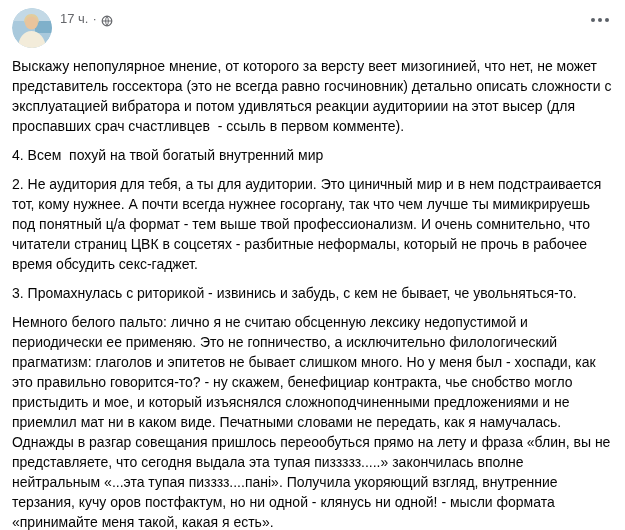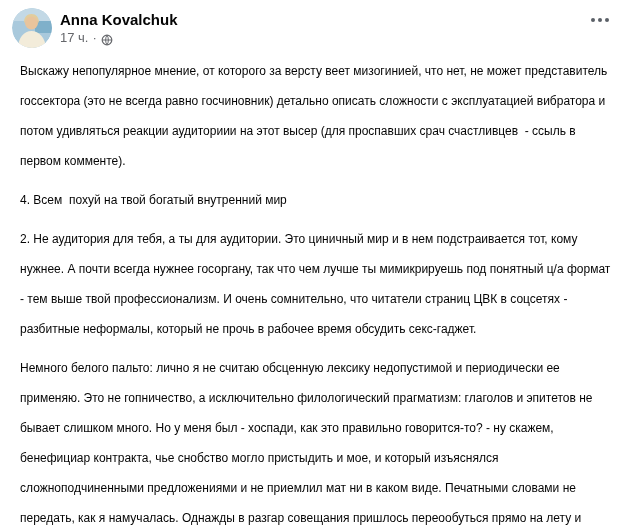--- a/index.html
+++ b/index.html
@@ -13,21 +13,21 @@
   .avatar{width:40px;height:40px;border-radius:50%;overflow:hidden;flex-shrink:0;cursor:pointer;}
   .meta{flex:1;padding-top:2px;}
   .author{font-size:15px;font-weight:700;color:#050505;line-height:19px;cursor:pointer;display:inline-block;}
   .subline{display:flex;align-items:flex-end;gap:4px;font-size:13px;color:#65676B;line-height:16px;margin-top:1px;}
   .timestamp{cursor:pointer;}
   .sep{color:#65676B;}
   .globe{display:inline-flex;align-items:center;}
   .more-btn{display:flex;gap:3px;align-items:center;padding:10px 4px;cursor:pointer;border-radius:50%;}
   .more-btn i{width:4px;height:4px;border-radius:50%;background:#5b6067;display:block;}
   .content p{
-    margin:0 0 9px 8px;font-size:12px;line-height:30px;color:#050505;
+    margin:0 0 9px 0;font-size:14px;line-height:20px;color:#050505;
     white-space:pre-wrap;word-wrap:break-word;
   }
   .content p:last-child{margin-bottom:0;}
 </style>
 </head>
 <body>
 
 <div class="post">
 
   <div class="header">
@@ -44,21 +44,20 @@
           <rect y="0" width="40" height="13" fill="#c3d9e6"></rect>
           <rect x="23" y="13" width="17" height="12" fill="#7fb0ca"></rect>
           <path d="M12 15c0-6 3-9 7.5-9s7.5 3 7.5 9l-2.5-3-5-2-5 2z" fill="#e2cd9d"></path>
           <circle cx="19.5" cy="15" r="6.5" fill="#e9c49c"></circle>
           <path d="M6 40c0-10 6-17 13.5-17S33.5 30 34 40z" fill="#f3ecda"></path>
         </g>
       </svg>
     </div>
 
     <div class="meta">
-      <span class="author">Anna Kovalchuk</span>
       <div class="subline">
         <span class="timestamp">17 ч.</span>
         <span class="sep">·</span>
         <span class="globe">
           <svg width="12" height="12" viewBox="0 0 16 16">
             <circle cx="8" cy="8" r="6.4" fill="none" stroke="#65676B" stroke-width="1.6"></circle>
             <path d="M1.6 8h12.8M8 1.6c2.4 2.6 2.4 10.2 0 12.8-2.4-2.6-2.4-10.2 0-12.8z" fill="none" stroke="#65676B" stroke-width="1.3"></path>
           </svg>
         </span>
       </div>
@@ -69,16 +68,17 @@
       <i></i>
       <i></i>
     </div>
 
   </div>
 
   <div class="content">
       <p>Выскажу непопулярное мнение, от которого за версту веет мизогинией, что нет, не может представитель госсектора (это не всегда равно госчиновник) детально описать сложности с эксплуатацией вибратора и потом удивляться реакции аудиториии на этот высер (для проспавших срач счастливцев  - ссыль в первом комменте).</p>
       <p>4. Всем  похуй на твой богатый внутренний мир</p>
       <p>2. Не аудитория для тебя, а ты для аудитории. Это циничный мир и в нем подстраивается тот, кому нужнее. А почти всегда нужнее госоргану, так что чем лучше ты мимикрируешь под понятный ц/а формат - тем выше твой профессионализм. И очень сомнительно, что читатели страниц ЦВК в соцсетях - разбитные неформалы, который не прочь в рабочее время обсудить секс-гаджет.</p>
+      <p>3. Промахнулась с риторикой - извинись и забудь, с кем не бывает, че увольняться-то.</p>
       <p>Немного белого пальто: лично я не считаю обсценную лексику недопустимой и периодически ее применяю. Это не гопничество, а исключительно филологический прагматизм: глаголов и эпитетов не бывает слишком много. Но у меня был - хоспади, как это правильно говорится-то? - ну скажем, бенефициар контракта, чье снобство могло пристыдить и мое, и который изъяснялся сложноподчиненными предложениями и не приемлил мат ни в каком виде. Печатными словами не передать, как я намучалась. Однажды в разгар совещания пришлось переообуться прямо на лету и фраза «блин, вы не представляете, что сегодня выдала эта тупая пиззззз.....» закончилась вполне нейтральным «...эта тупая пизззз....пані». Получила укоряющий взгляд, внутренние терзания, кучу оров постфактум, но ни одной - клянусь ни одной! - мысли формата «принимайте меня такой, какая я есть».</p>
     </div>
 
 </div>
 
 </body></html>

